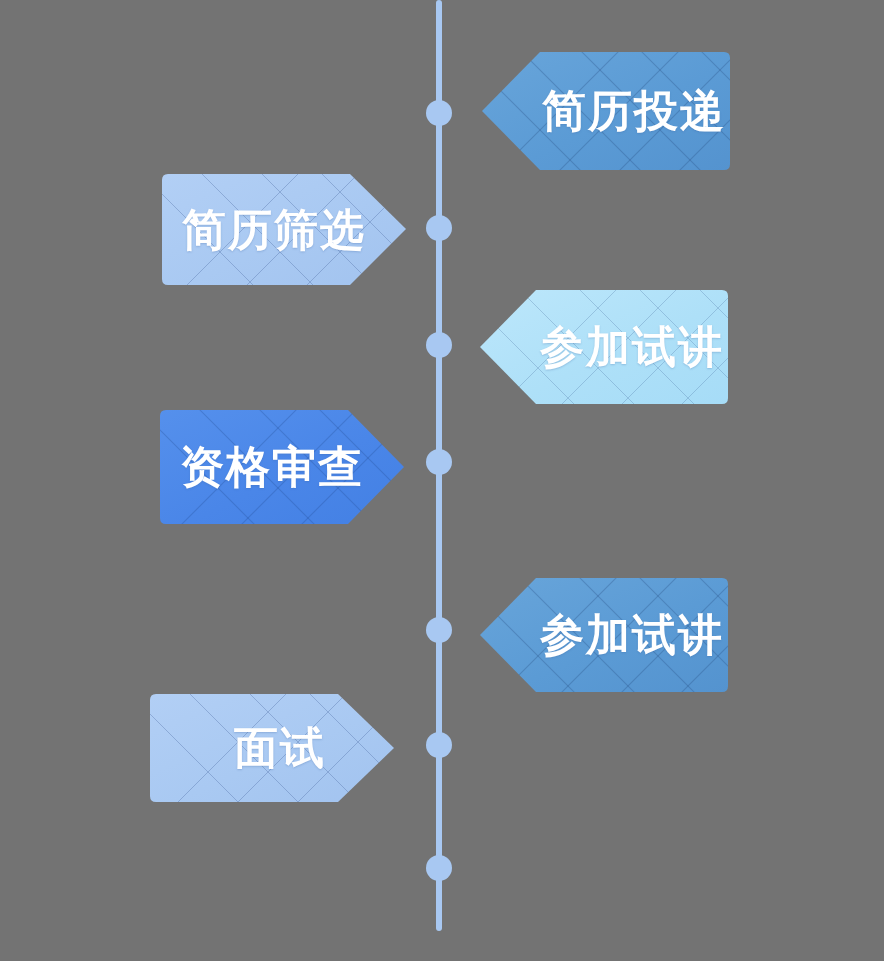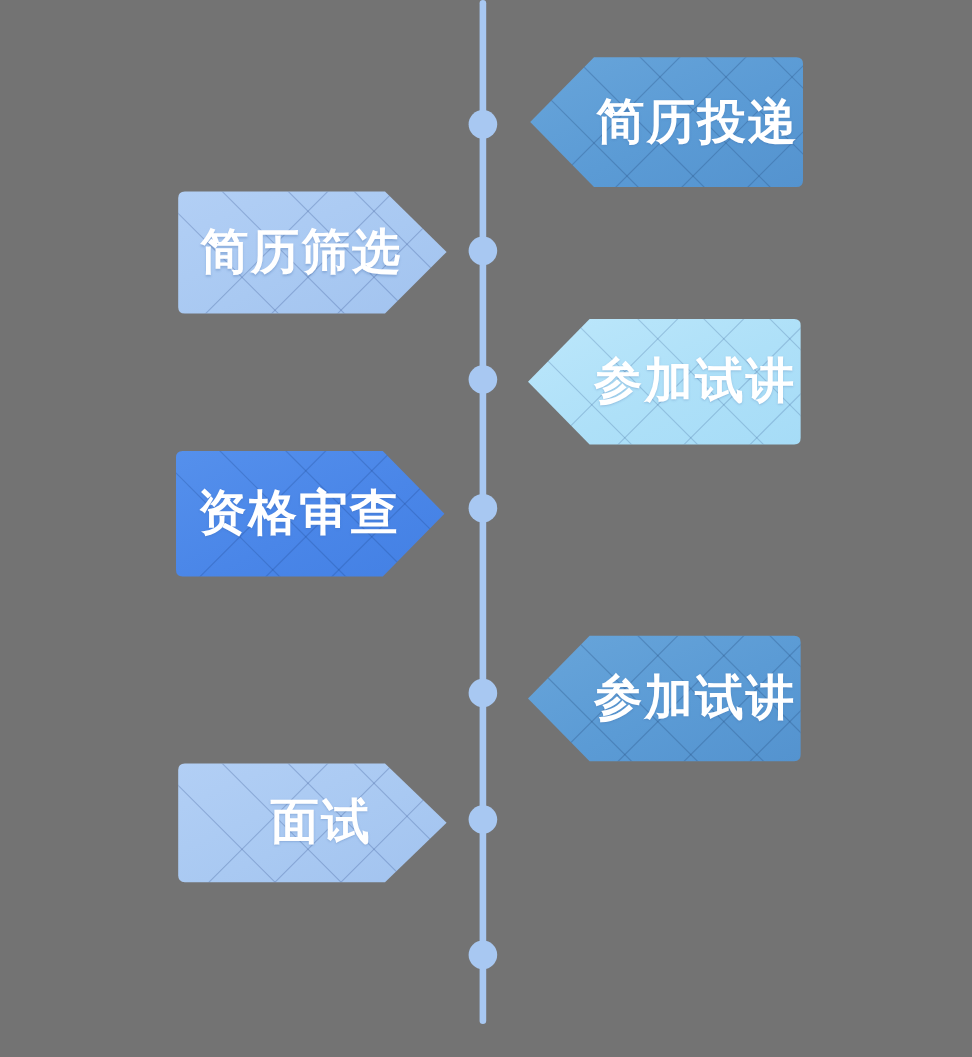--- a/index.html
+++ b/index.html
@@ -192,21 +192,21 @@
       </defs>
       <path d="M 58 2 L 244 2 Q 250 2 250 8 L 250 110 Q 250 116 244 116 L 58 116 L 2 59 Z" fill="url(#gR5)"></path>
       <g clip-path="url(#clipR5)" stroke="rgba(40,80,130,0.30)" stroke-width="1.1" fill="none">
         <path d="M -80 -60 L 320 340 M -20 -60 L 380 340 M 40 -60 L 440 340 M 100 -60 L 500 340 M 160 -60 L 560 340"></path>
         <path d="M 320 -60 L -80 340 M 380 -60 L -20 340 M 440 -60 L 40 340 M 260 -60 L -140 340 M 200 -60 L -200 340"></path>
       </g>
     </svg>
     <span class="step-label fs-44">参加试讲</span>
   </div>
 
-  <div class="step left" style="left:160px; top:692px; width:248px; height:112px;">
+  <div class="step left" style="left:148px; top:692px; width:248px; height:112px;">
     <svg class="step-shape" viewBox="0 0 248 112" preserveAspectRatio="none">
       <defs>
         <clipPath id="clipL6">
           <path d="M 8 2 L 190 2 L 246 56 L 190 110 L 8 110 Q 2 110 2 104 L 2 8 Q 2 2 8 2 Z"></path>
         </clipPath>
         <linearGradient id="gL6" x1="0" y1="0" x2="1" y2="1">
           <stop offset="0%" stop-color="#b2cff5"></stop>
           <stop offset="55%" stop-color="#a9c9f2"></stop>
           <stop offset="100%" stop-color="#a2c3ef"></stop>
         </linearGradient>

